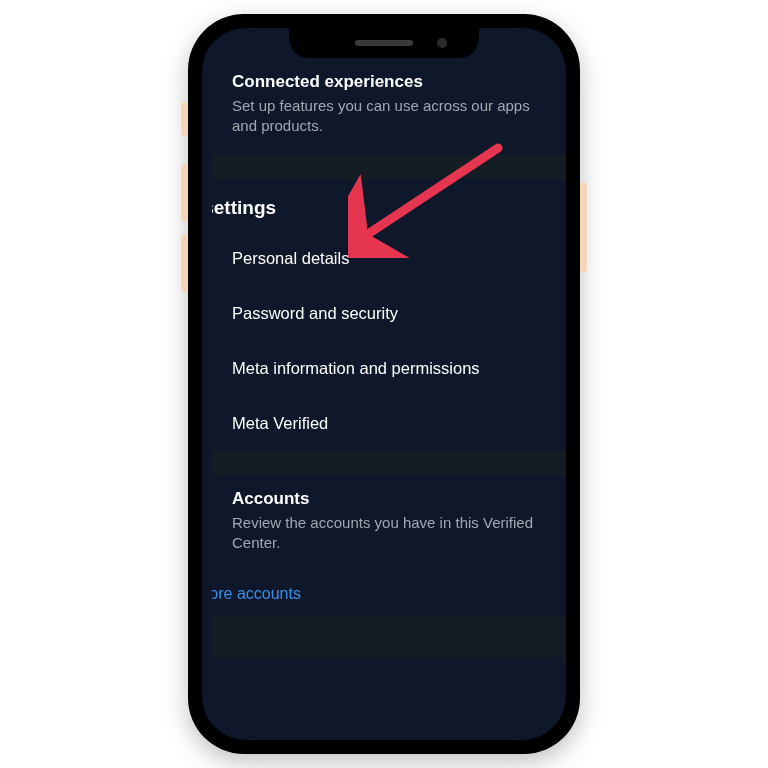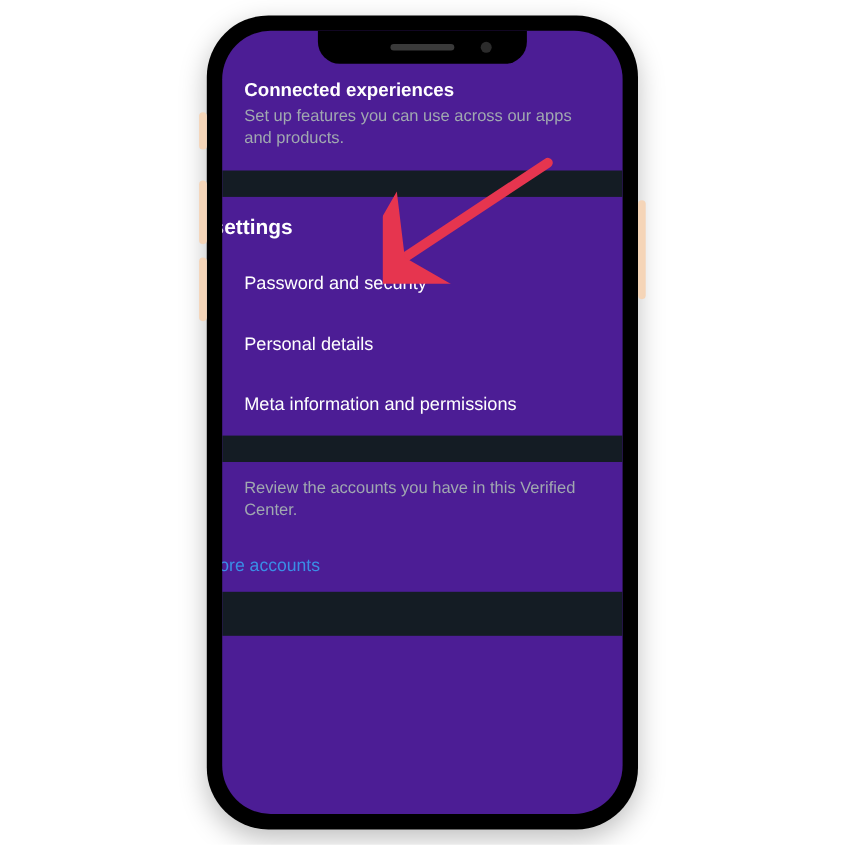--- a/index.html
+++ b/index.html
@@ -27,25 +27,26 @@
       background: #f5d5b8;
       border-radius: 4px;
     }
     .side-left-1 { left: -7px; top: 88px; width: 7px; height: 34px; }
     .side-left-2 { left: -7px; top: 150px; width: 7px; height: 58px; }
     .side-left-3 { left: -7px; top: 220px; width: 7px; height: 58px; }
     .side-right { right: -7px; top: 168px; width: 7px; height: 90px; }
     .screen {
       width: 100%;
       height: 100%;
-      background: #4c1d95;
+      background: #0f172a;
       border-radius: 44px;
       overflow: hidden;
       position: relative;
       color: #e9ecef;
+      padding-left: 10px;
     }
     .notch {
       position: absolute;
       top: 0;
       left: 50%;
       transform: translateX(-50%);
       width: 190px;
       height: 30px;
       background: #000;
       border-bottom-left-radius: 20px;
@@ -149,32 +150,36 @@
         <div class="section-desc">Set up features you can use across our apps and products.</div>
       </div>
 
       <div class="divider"></div>
 
       <div class="header-row clip-left">
         <span>nt settings</span>
       </div>
 
       <div class="list-item">
+        <span>Personal details</span>
+      </div>
+      <div class="list-item">
         <span>Password and security</span>
       </div>
       <div class="list-item">
-        <span>Personal details</span>
+        <span>Meta information and permissions</span>
       </div>
       <div class="list-item">
-        <span>Meta information and permissions</span>
+        <span>Meta Verified</span>
       </div>
 
       <div class="divider"></div>
 
       <div class="section">
+        <div class="section-title">Accounts</div>
         <div class="section-desc">Review the accounts you have in this Verified Center.</div>
       </div>
 
       <div class="link clip-left" style="margin-left:-28px;">
         <span>more accounts</span>
       </div>
 
       <div class="divider" style="height:40px"></div>
 
     </div>

